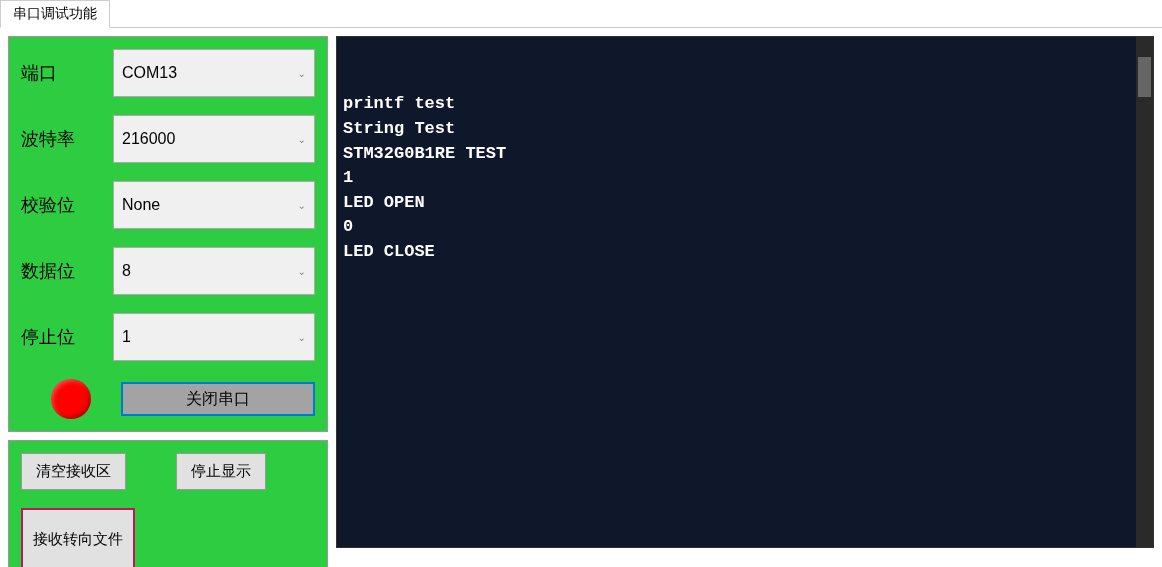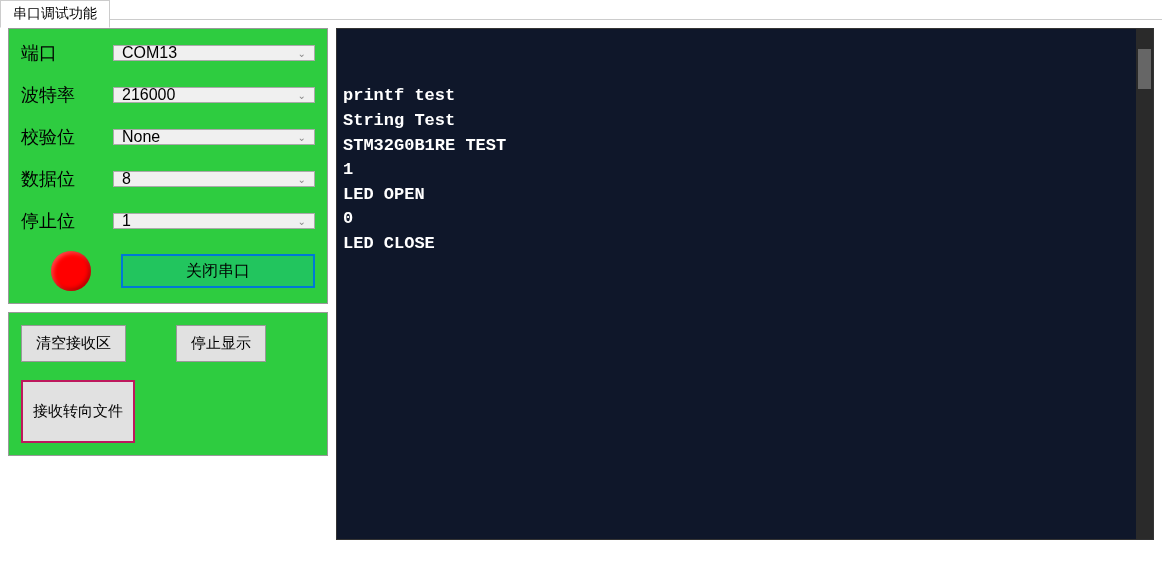--- a/index.html
+++ b/index.html
@@ -9,21 +9,21 @@
     }
     body {
       font-family: "Microsoft YaHei", Arial, sans-serif;
       font-size: 14px;
       background: #fff;
       width: 1162px;
       height: 567px;
     }
     .tab-bar {
       border-bottom: 1px solid #ccc;
-      height: 20px;
+      height: 28px;
     }
     .tab {
       display: inline-block;
       padding: 4px 12px;
       background: #fff;
       border: 1px solid #ccc;
       border-bottom: 1px solid #fff;
       margin-bottom: -1px;
       font-size: 14px;
       position: relative;
@@ -53,21 +53,21 @@
     .config-row:last-child {
       margin-bottom: 0;
     }
     .config-label {
       width: 80px;
       font-size: 18px;
       color: #000;
     }
     .config-select {
       flex: 1;
-      height: 16px;
+      height: 48px;
       background: #f0f0f0;
       border: 1px solid #aaa;
       padding: 0 8px;
       font-size: 16px;
       display: flex;
       align-items: center;
       justify-content: space-between;
       cursor: pointer;
     }
     .chevron {
@@ -84,21 +84,21 @@
       width: 40px;
       height: 40px;
       border-radius: 50%;
       background: #ff0000;
       margin-left: 30px;
       box-shadow: inset -2px -2px 4px rgba(0,0,0,0.3), inset 2px 2px 4px rgba(255,255,255,0.3);
     }
     .btn-close-port {
       flex: 1;
       height: 34px;
-      background: #22c55e;
+      background: #a3a3a3;
       border: 2px solid #0078d7;
       font-size: 16px;
       cursor: pointer;
       display: flex;
       align-items: center;
       justify-content: center;
     }
     .panel2-row1 {
       display: flex;
       gap: 50px;

